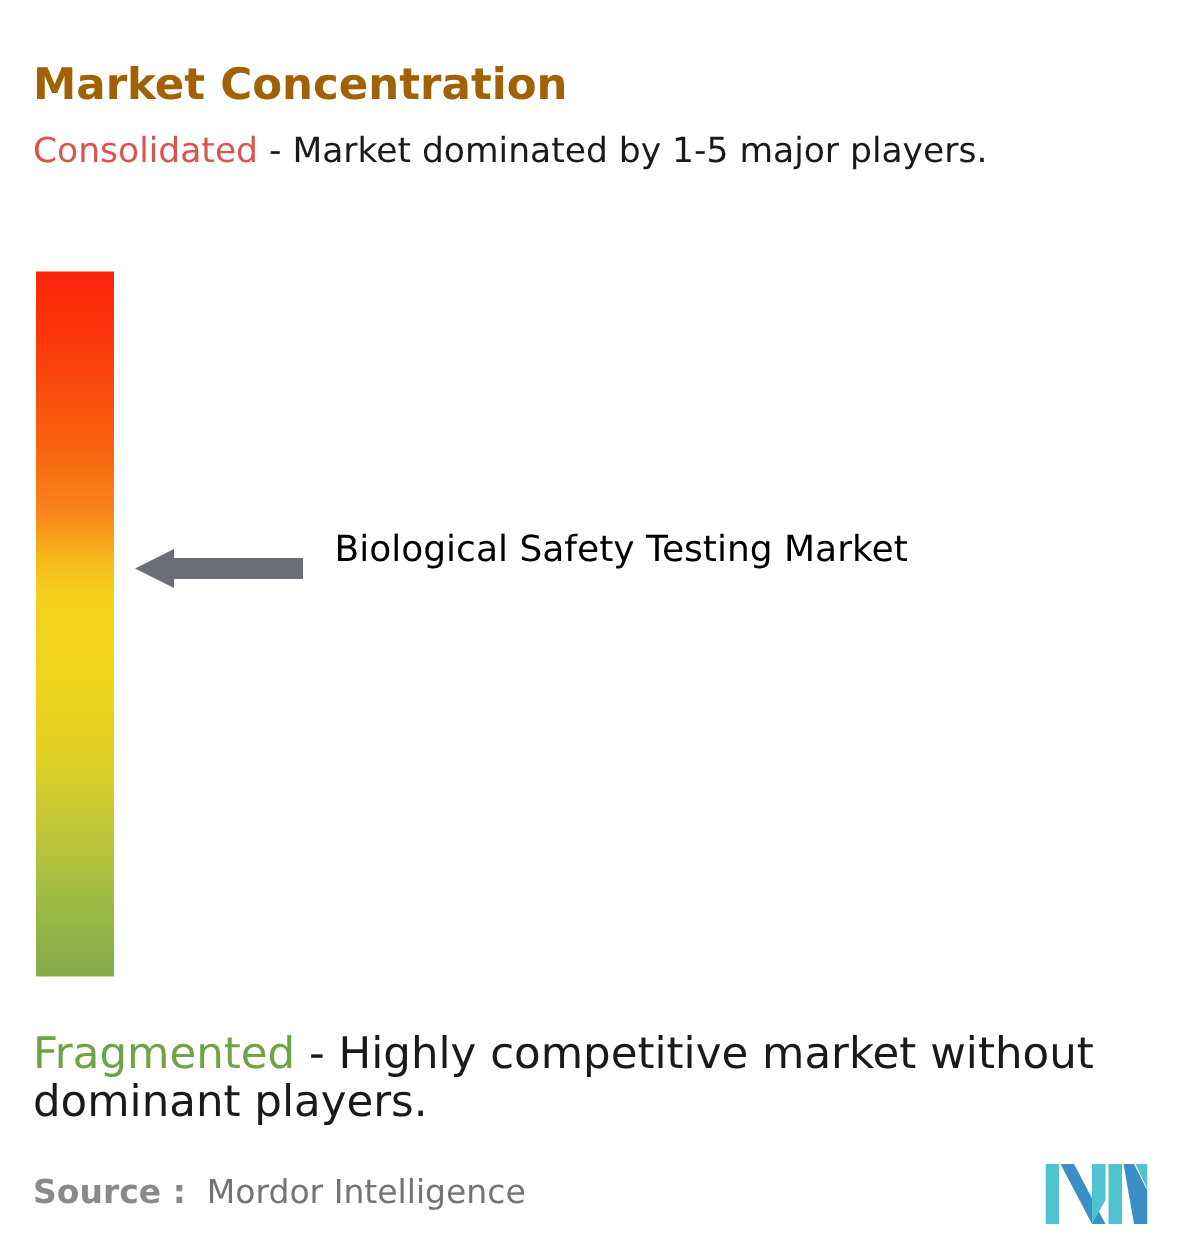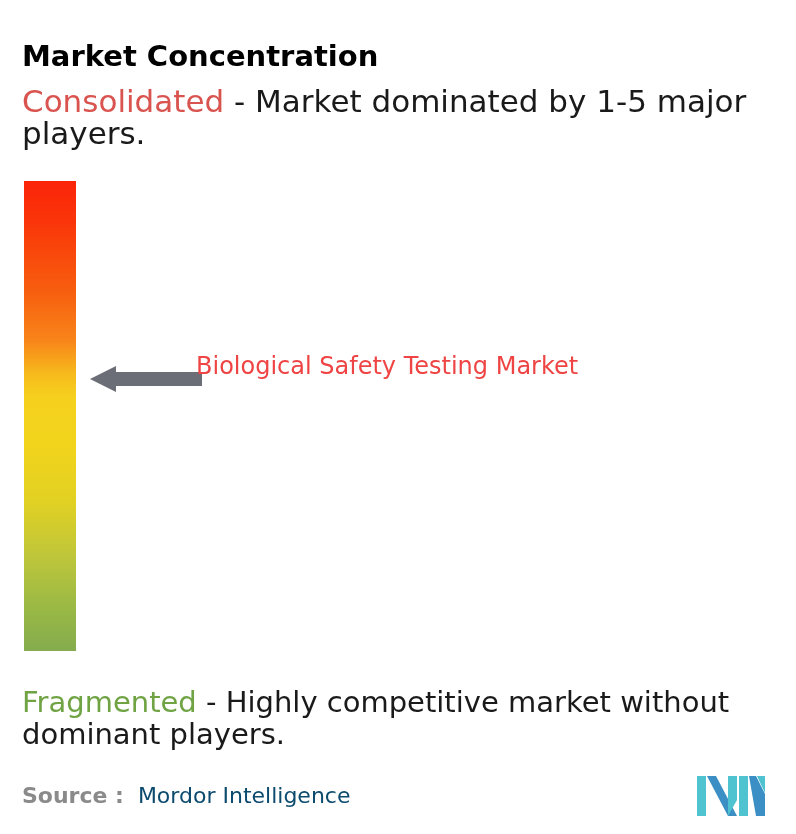--- a/index.html
+++ b/index.html
@@ -15,32 +15,32 @@
     overflow: hidden;
   }
 
   
   .chart-title {
     position: absolute;
     left: 22px;
     top: 20px;
     font-size: 29px;
     line-height: 34px;
-    color: #000000;
+    color: #a16207;
     letter-spacing: 0px;
     white-space: nowrap;
   }
 
   
   .legend-block-top {
     position: absolute;
     left: 22px;
     top: 85px;
     width: 756px;
-    font-size: 31px;
+    font-size: 23px;
     line-height: 32px;
     color: #1a1a1a;
   }
   .legend-block-bottom {
     position: absolute;
     left: 22px;
     top: 686px;
     width: 770px;
     font-size: 29px;
     line-height: 32px;
@@ -84,40 +84,40 @@
     position: absolute;
     left: 90px;
     top: 366px;
     width: 112px;
     height: 26px;
   }
 
   
   .callout-label {
     position: absolute;
-    left: 196px;
+    left: 223px;
     top: 348px;
     width: 420px;
     font-size: 24px;
     line-height: 36px;
-    color: #ef4444;
+    color: #000000;
   }
 
   
   .source-line {
     position: absolute;
     left: 22px;
     top: 782px;
     font-size: 22px;
     line-height: 28px;
     color: #8a8a8a;
     white-space: nowrap;
   }
   .source-label { color: #8a8a8a; font-weight: bold; }
-  .source-name  { color: #0c4a6e; }
+  .source-name  { color: #737373; }
 
   
   .brand-logo {
     position: absolute;
     left: 697px;
     top: 770px;
     width: 68px;
     height: 46px;
   }
 </style>

